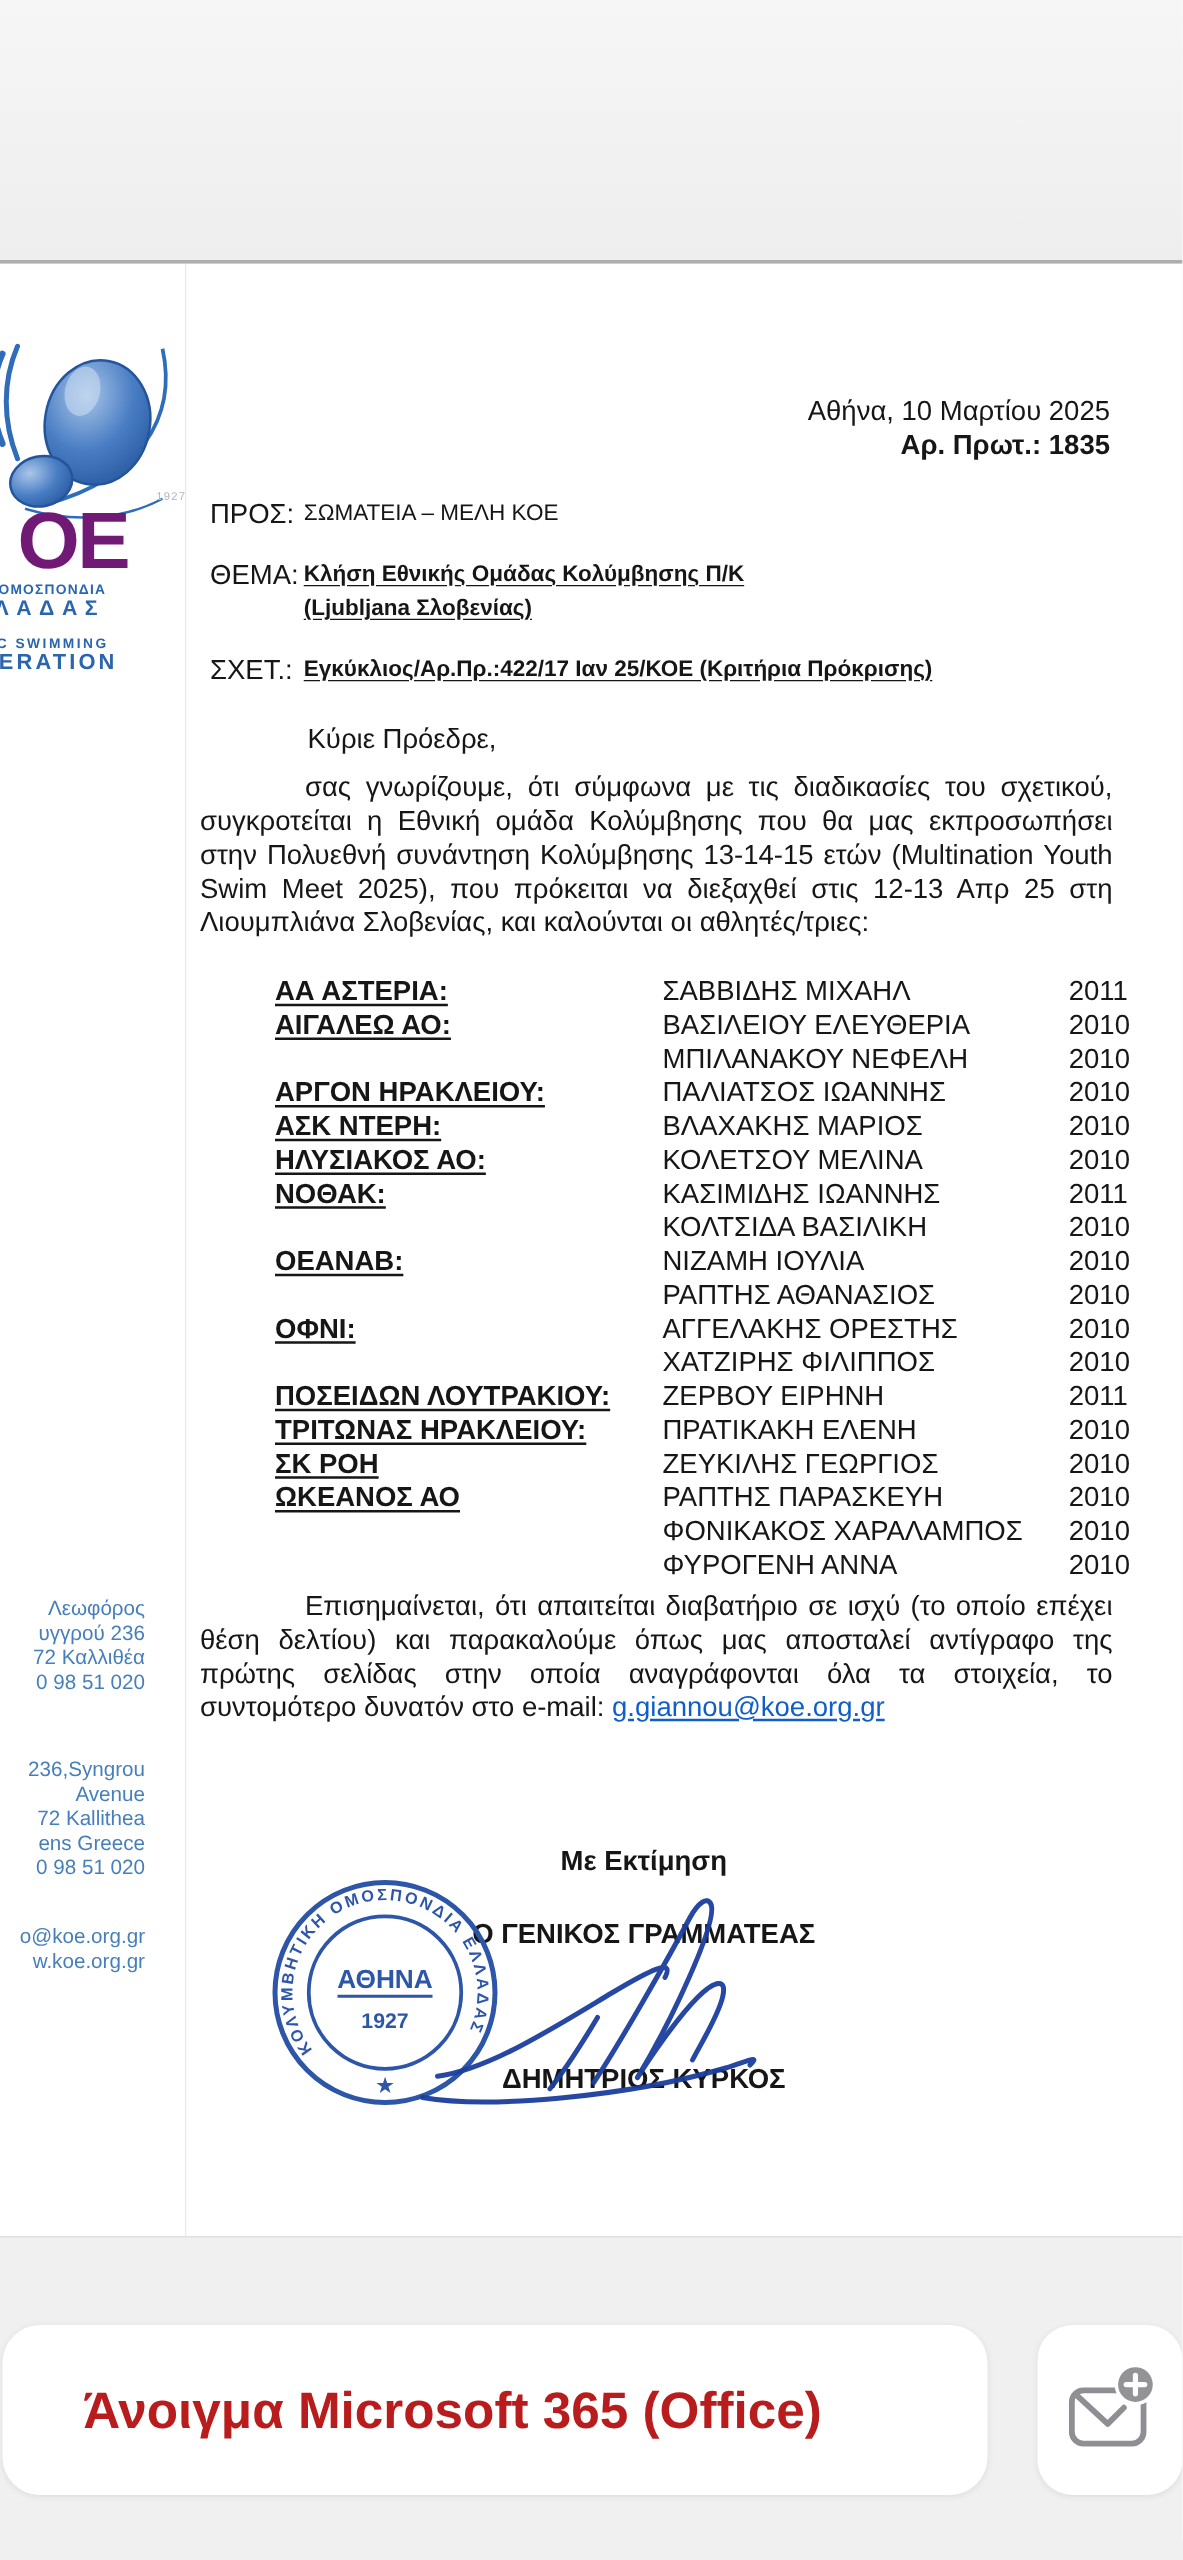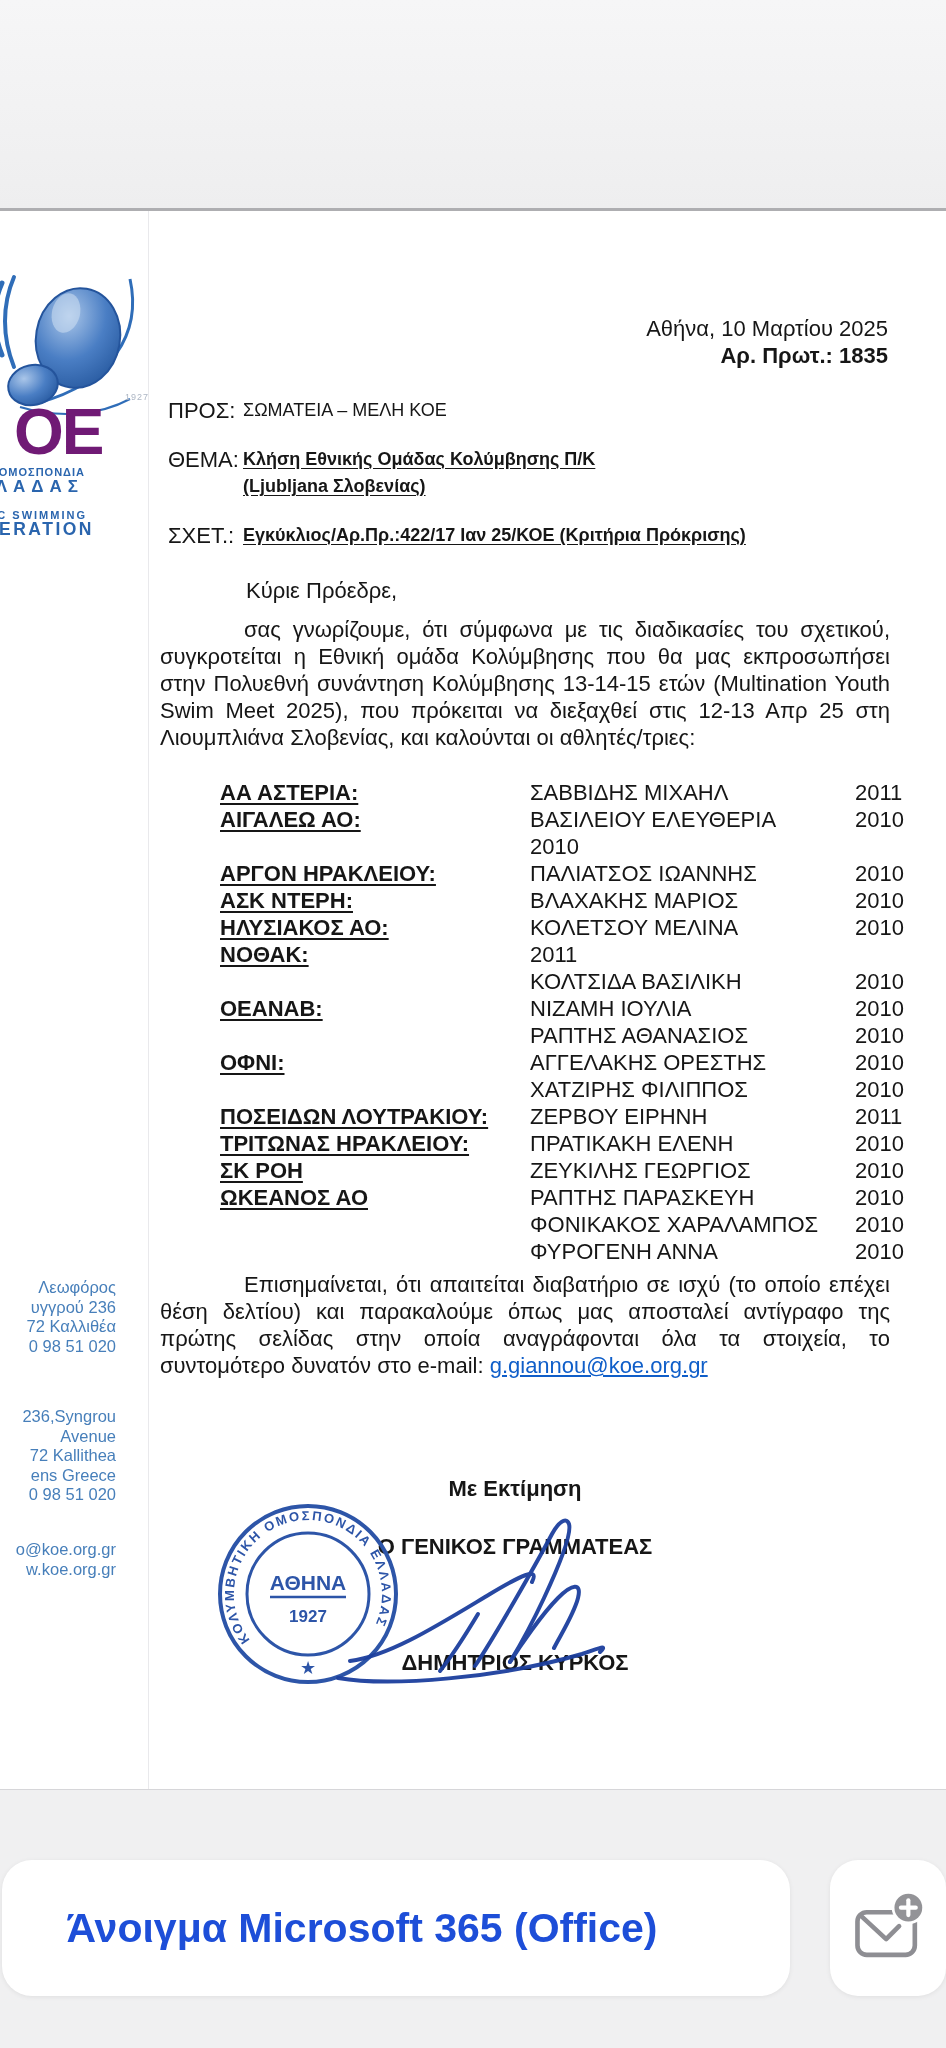--- a/index.html
+++ b/index.html
@@ -52,21 +52,21 @@
   .roster .year{width:55px;white-space:nowrap;}
 
   .email-link{color:#0f5ec9;text-decoration:underline;cursor:pointer;}
 
   .center-block{width:350px;left:340px;text-align:center;font-size:22px;line-height:27px;font-weight:700;color:#161616;white-space:nowrap;}
 
   
   .open-btn{left:2px;top:1860px;width:788px;height:136px;background:#ffffff;
     border:none;border-radius:30px;box-shadow:0 1px 5px rgba(0,0,0,.07);
     display:flex;align-items:center;justify-content:center;cursor:pointer;}
-  .open-btn span{font-size:41px;font-weight:700;color:#1d4ed8;
+  .open-btn span{font-size:41px;font-weight:700;color:#b91c1c;
     font-family:"Liberation Sans",sans-serif;transform:translateX(-34px);white-space:nowrap;}
   .compose-btn{left:830px;top:1860px;width:116px;height:136px;background:#ffffff;
     border:none;border-radius:28px;box-shadow:0 1px 5px rgba(0,0,0,.07);
     display:flex;align-items:center;justify-content:center;cursor:pointer;}
 </style>
 </head>
 <body>
 
 <div class="abs top-strip"></div>
 
@@ -146,39 +146,41 @@
         <span class="name">ΣΑΒΒΙΔΗΣ ΜΙΧΑΗΛ</span>
         <span class="year">2011</span>
       </div>
       <div class="row">
         <span class="club">ΑΙΓΑΛΕΩ ΑΟ:</span>
         <span class="name">ΒΑΣΙΛΕΙΟΥ ΕΛΕΥΘΕΡΙΑ</span>
         <span class="year">2010</span>
       </div>
       <div class="row">
         <span class="club"></span>
+        <span class="name">ΜΠΙΛΑΝΑΚΟΥ ΝΕΦΕΛΗ</span>
         <span class="year">2010</span>
       </div>
       <div class="row">
         <span class="club">ΑΡΓΟΝ ΗΡΑΚΛΕΙΟΥ:</span>
         <span class="name">ΠΑΛΙΑΤΣΟΣ ΙΩΑΝΝΗΣ</span>
         <span class="year">2010</span>
       </div>
       <div class="row">
         <span class="club">ΑΣΚ ΝΤΕΡΗ:</span>
         <span class="name">ΒΛΑΧΑΚΗΣ ΜΑΡΙΟΣ</span>
         <span class="year">2010</span>
       </div>
       <div class="row">
         <span class="club">ΗΛΥΣΙΑΚΟΣ ΑΟ:</span>
         <span class="name">ΚΟΛΕΤΣΟΥ ΜΕΛΙΝΑ</span>
         <span class="year">2010</span>
       </div>
       <div class="row">
         <span class="club">ΝΟΘΑΚ:</span>
+        <span class="name">ΚΑΣΙΜΙΔΗΣ ΙΩΑΝΝΗΣ</span>
         <span class="year">2011</span>
       </div>
       <div class="row">
         <span class="club"></span>
         <span class="name">ΚΟΛΤΣΙΔΑ ΒΑΣΙΛΙΚΗ</span>
         <span class="year">2010</span>
       </div>
       <div class="row">
         <span class="club">ΟΕΑΝΑΒ:</span>
         <span class="name">ΝΙΖΑΜΗ ΙΟΥΛΙΑ</span>

